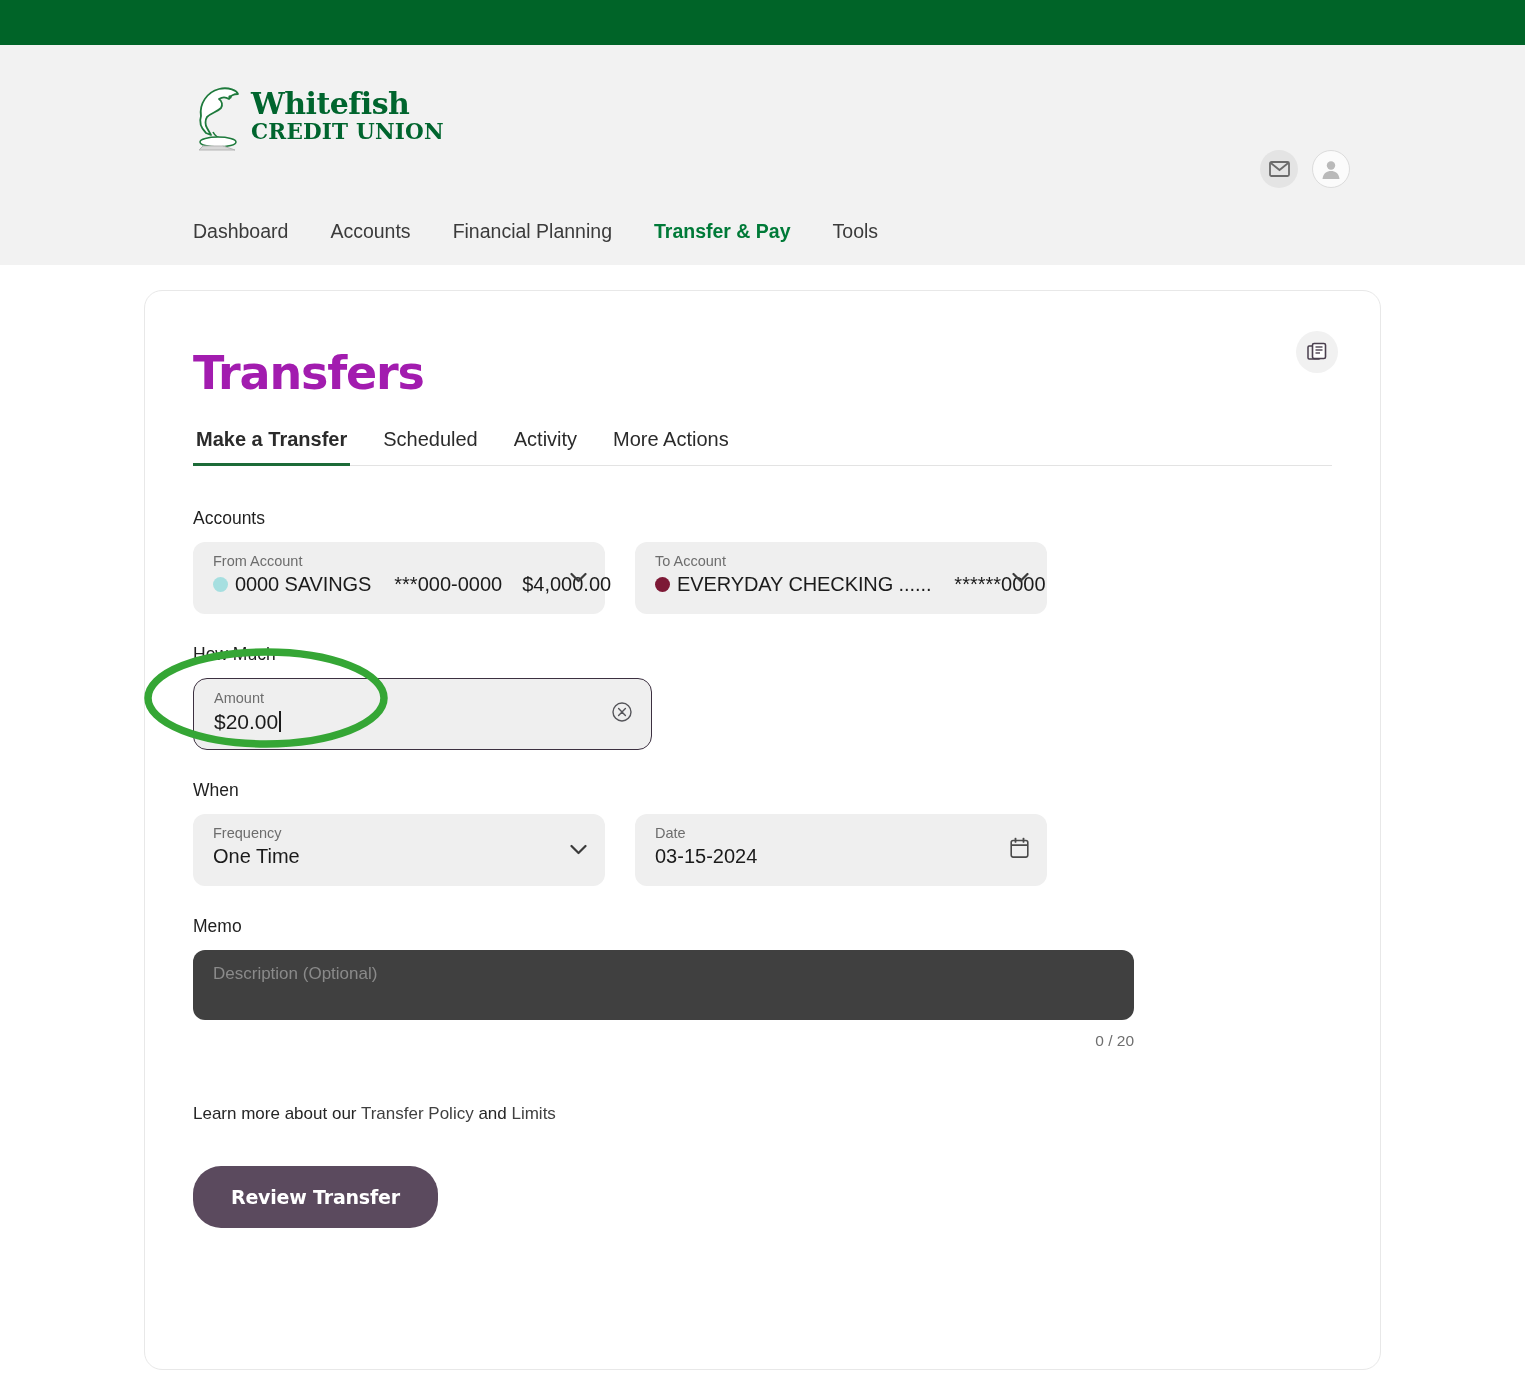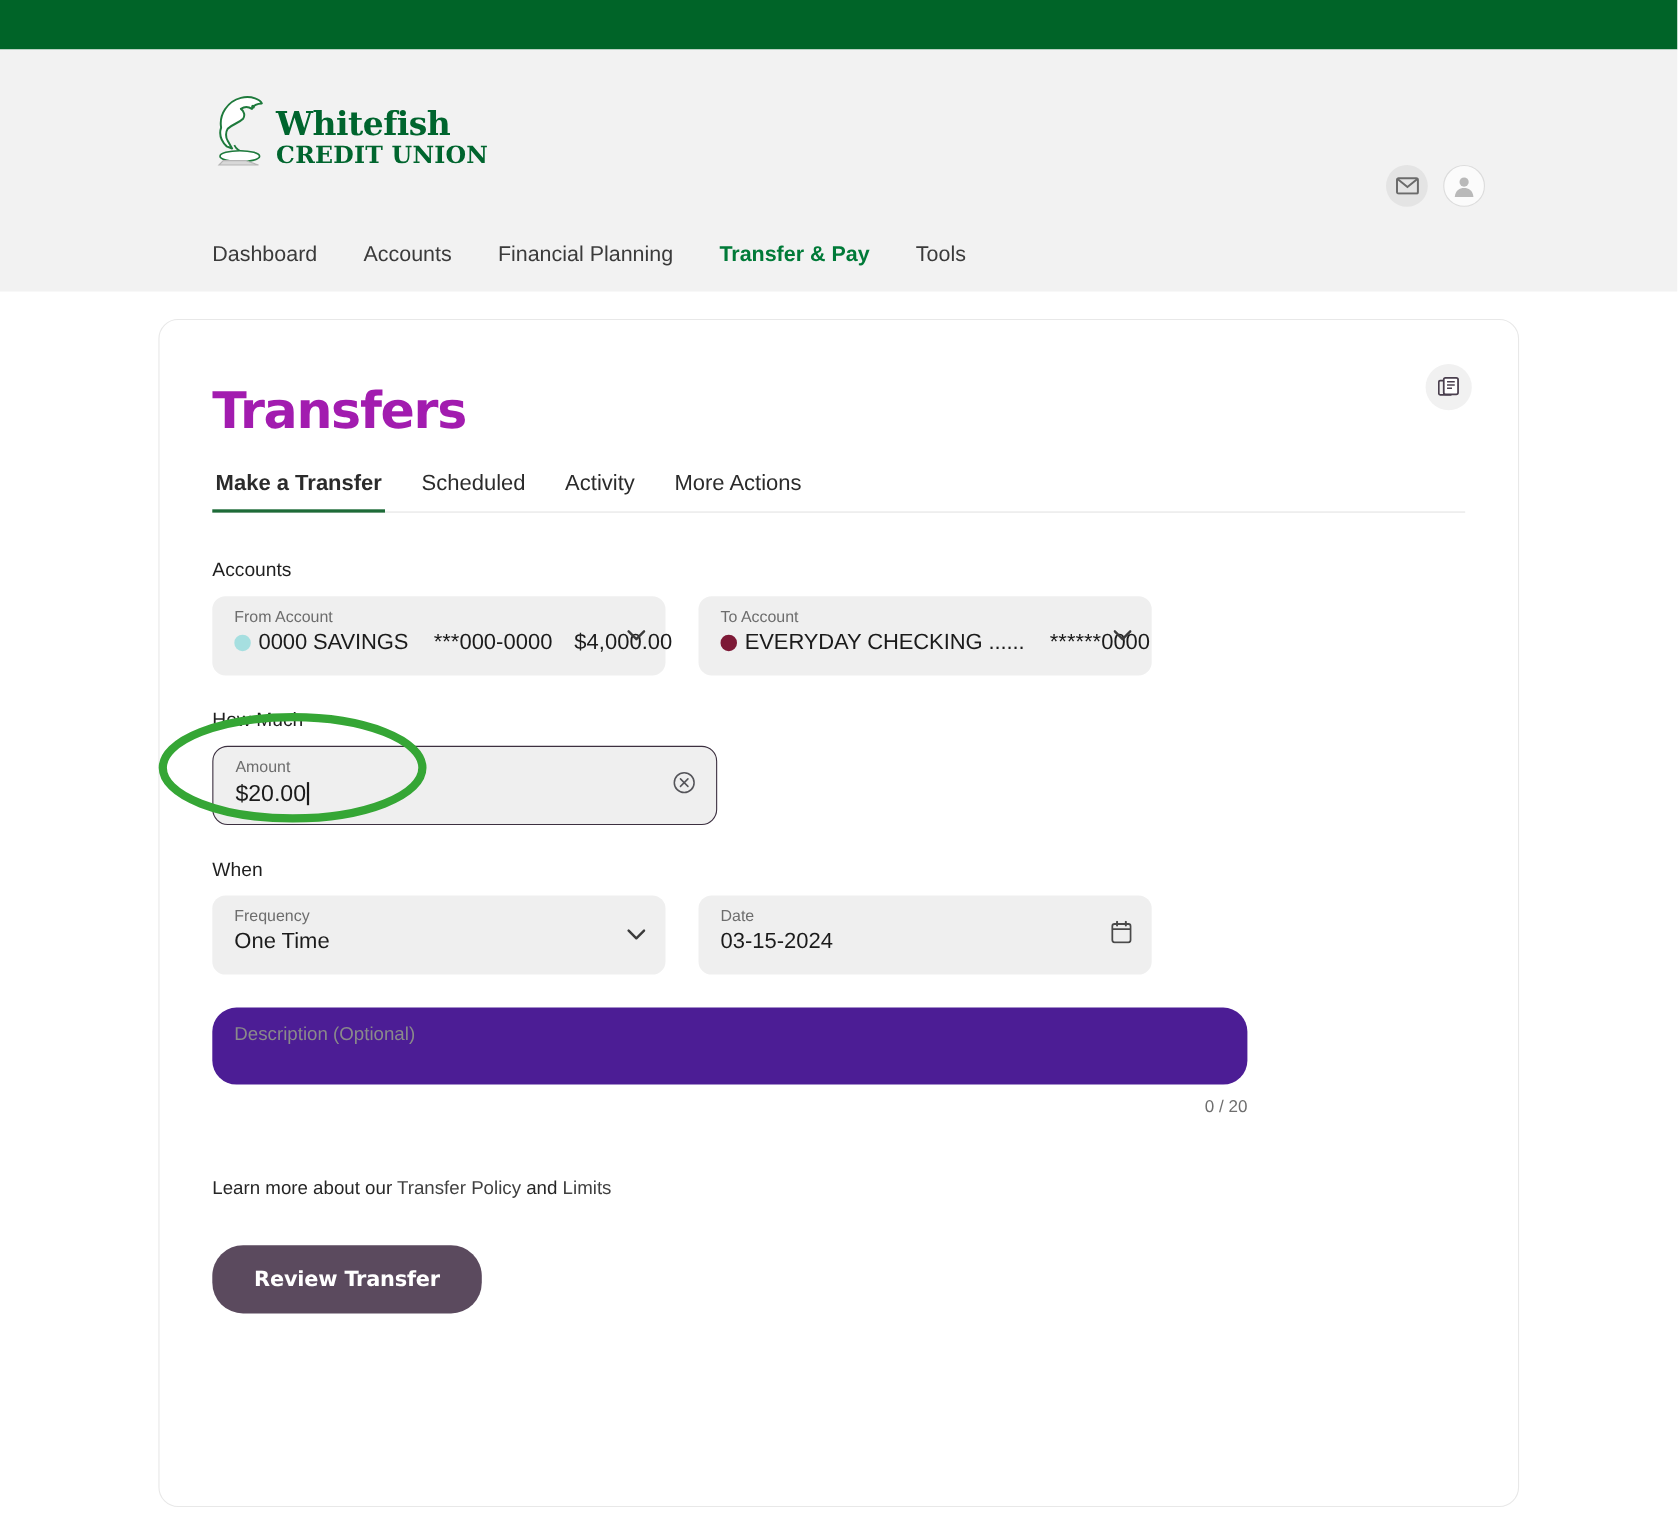--- a/index.html
+++ b/index.html
@@ -23,21 +23,21 @@
     background: #f2f2f2;
     height: 220px;
     position: relative;
     width: 100%;
   }
   .logo-wrap {
     position: absolute;
     left: 193px;
     top: 35px;
     display: flex;
-    align-items: flex-end;
+    align-items: center;
     gap: 6px;
   }
   .logo-mark { width: 52px; height: 72px; display: block; }
   .logo-text { display: flex; flex-direction: column; line-height: 1; }
   .logo-line1 {
     font-family: "DejaVu Serif", serif;
     font-weight: 700;
     font-size: 30px;
     color: #00652e;
     letter-spacing: -0.5px;
@@ -232,22 +232,22 @@
     position: absolute;
     left: -52px;
     top: -32px;
     width: 250px;
     height: 104px;
     pointer-events: none;
   }
 
   
   .memo-box {
-    background: #4c1d95;
-    border-radius: 22px;
+    background: #404040;
+    border-radius: 12px;
     height: 70px;
     width: 941px;
     padding: 14px 20px;
     cursor: text;
   }
   .memo-placeholder {
     font-size: 17px;
     color: #8a8a8a;
   }
   .char-count {
@@ -436,20 +436,21 @@
             <rect x="1.2" y="3" width="16.6" height="16.6" rx="2" fill="none" stroke="#4a4a4a" stroke-width="1.6"></rect>
             <line x1="1.2" y1="7.6" x2="17.8" y2="7.6" stroke="#4a4a4a" stroke-width="1.6"></line>
             <line x1="5.5" y1="1" x2="5.5" y2="4.4" stroke="#4a4a4a" stroke-width="1.8" stroke-linecap="round"></line>
             <line x1="13.5" y1="1" x2="13.5" y2="4.4" stroke="#4a4a4a" stroke-width="1.8" stroke-linecap="round"></line>
           </svg>
         </span>
       </div>
     </div>
 
     
+    <div class="section-label">Memo</div>
     <div class="memo-box">
       <span class="memo-placeholder">Description (Optional)</span>
     </div>
     <div class="char-count">0 / 20</div>
 
     
     <div class="policy-line"><span>Learn more about our </span><a>Transfer Policy</a><span> and </span><a>Limits</a></div>
 
     <button class="review-btn">Review Transfer</button>
 

